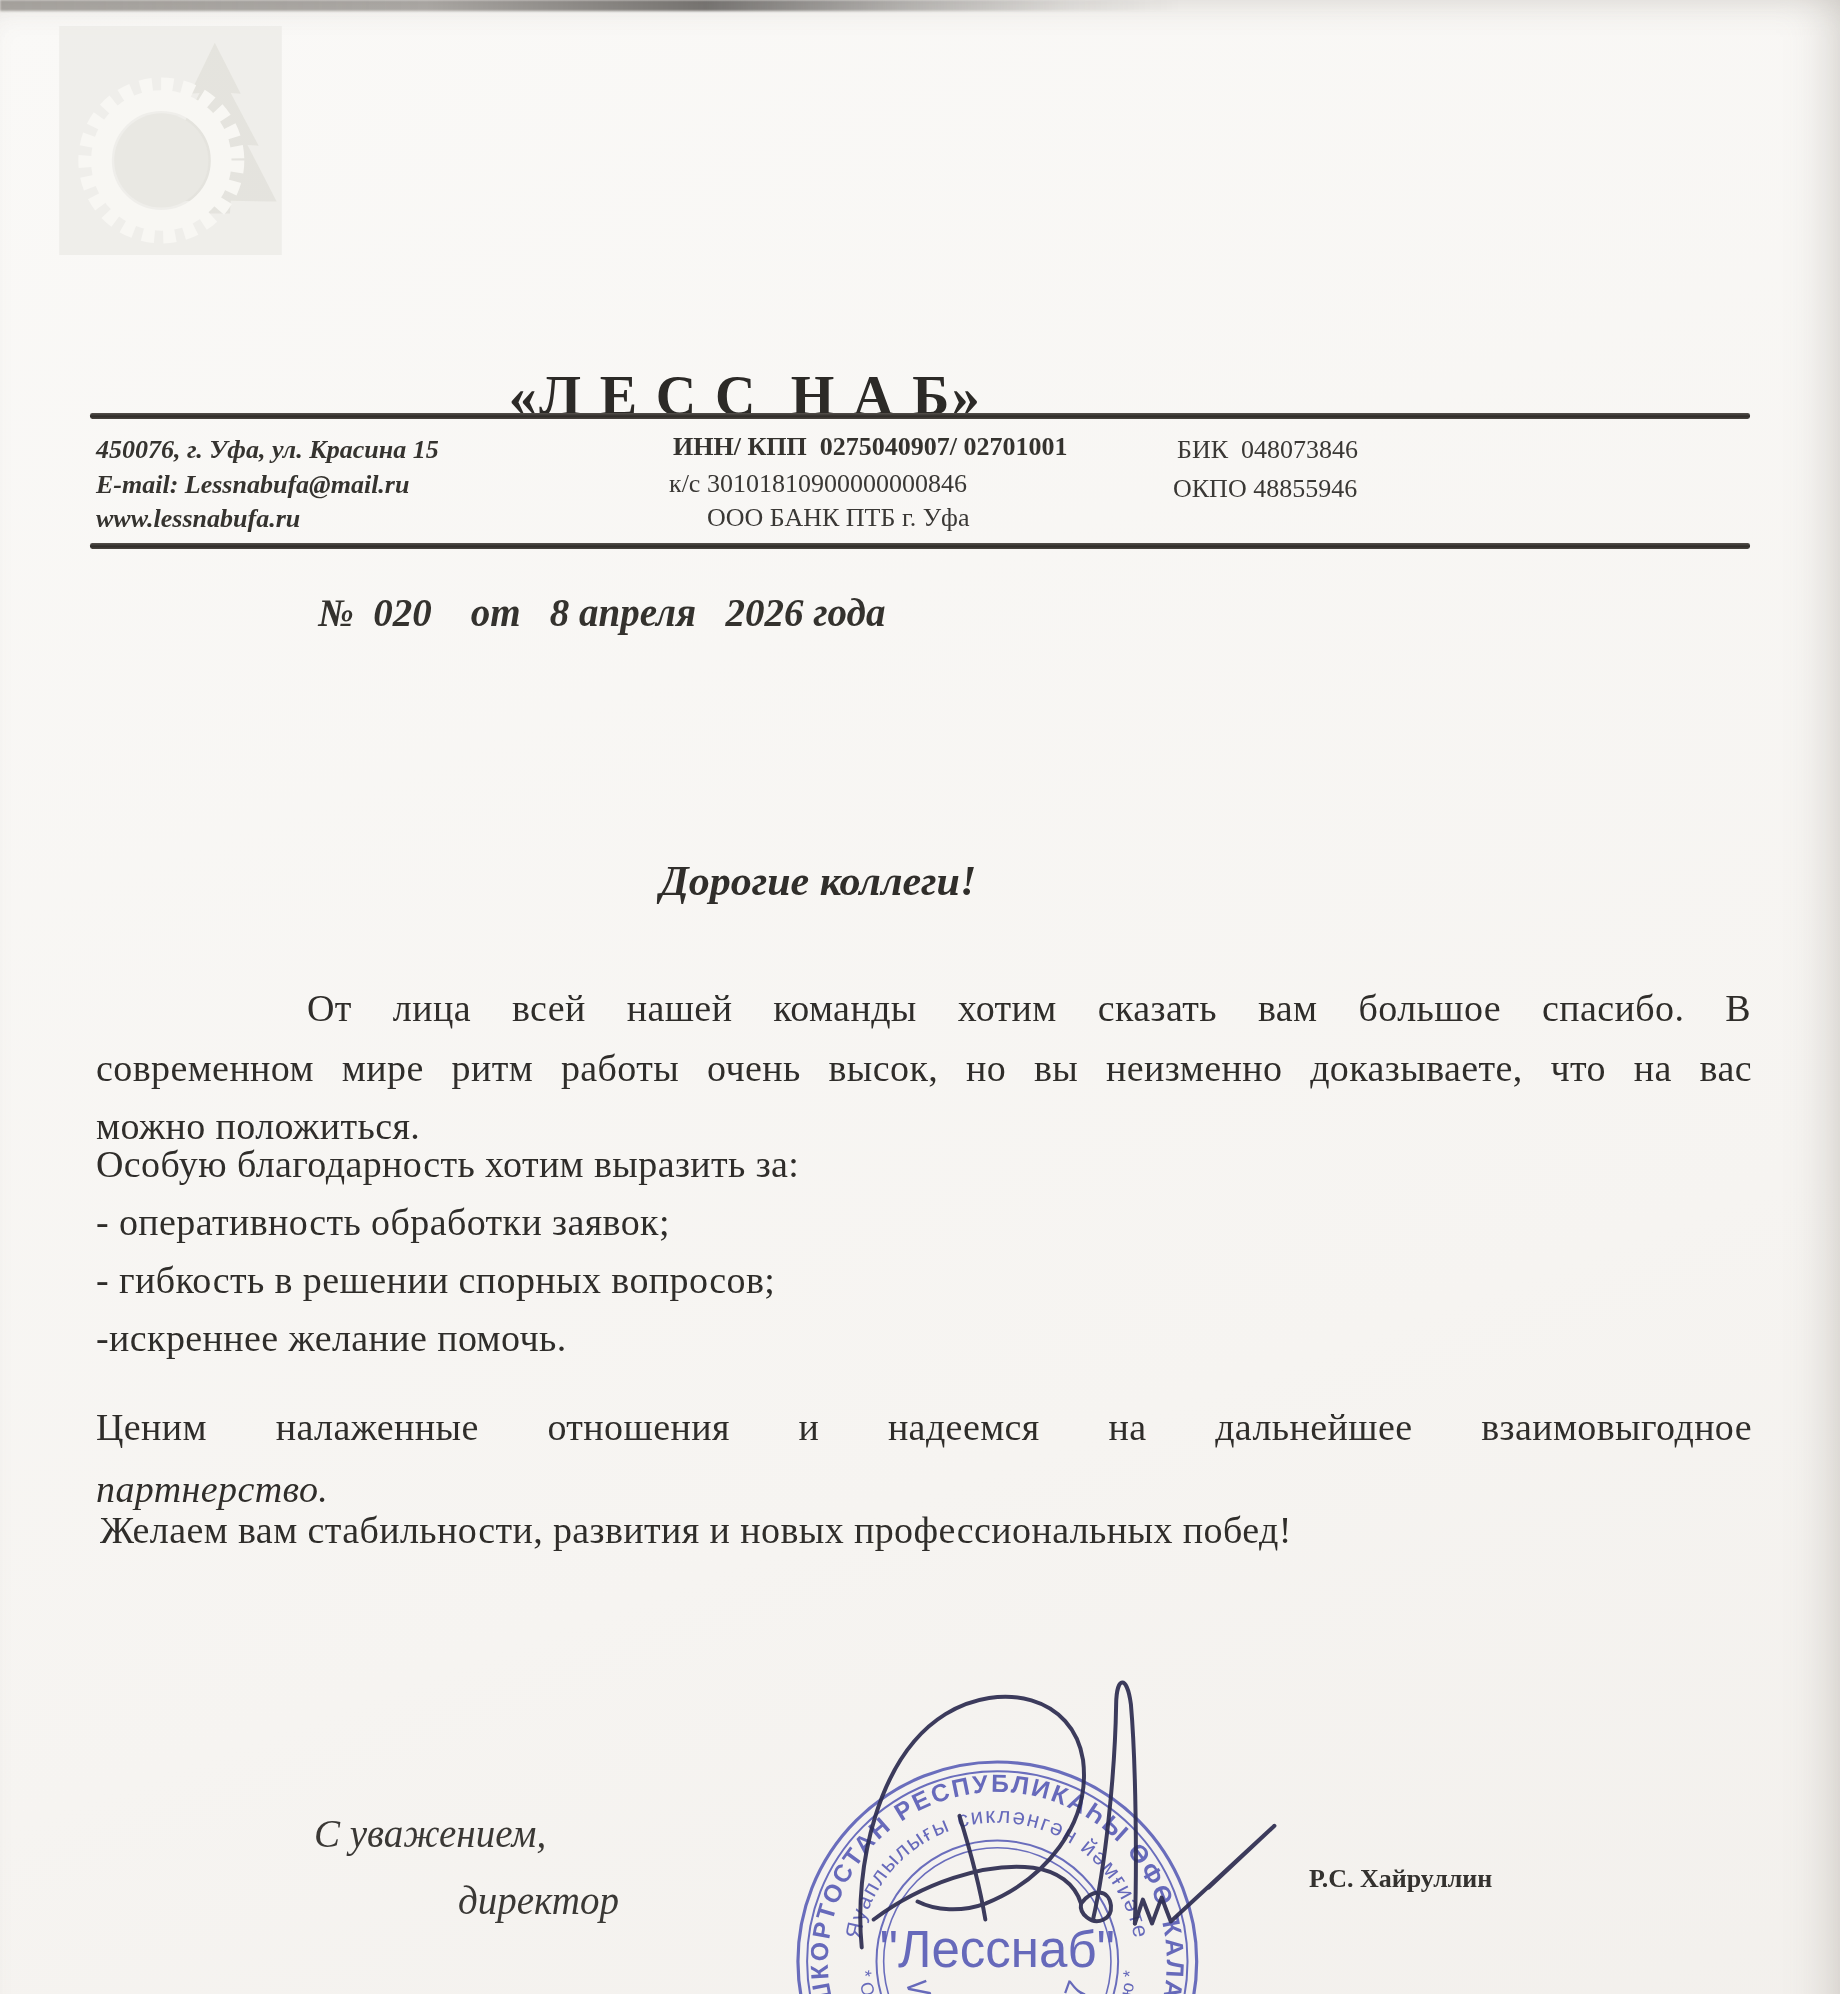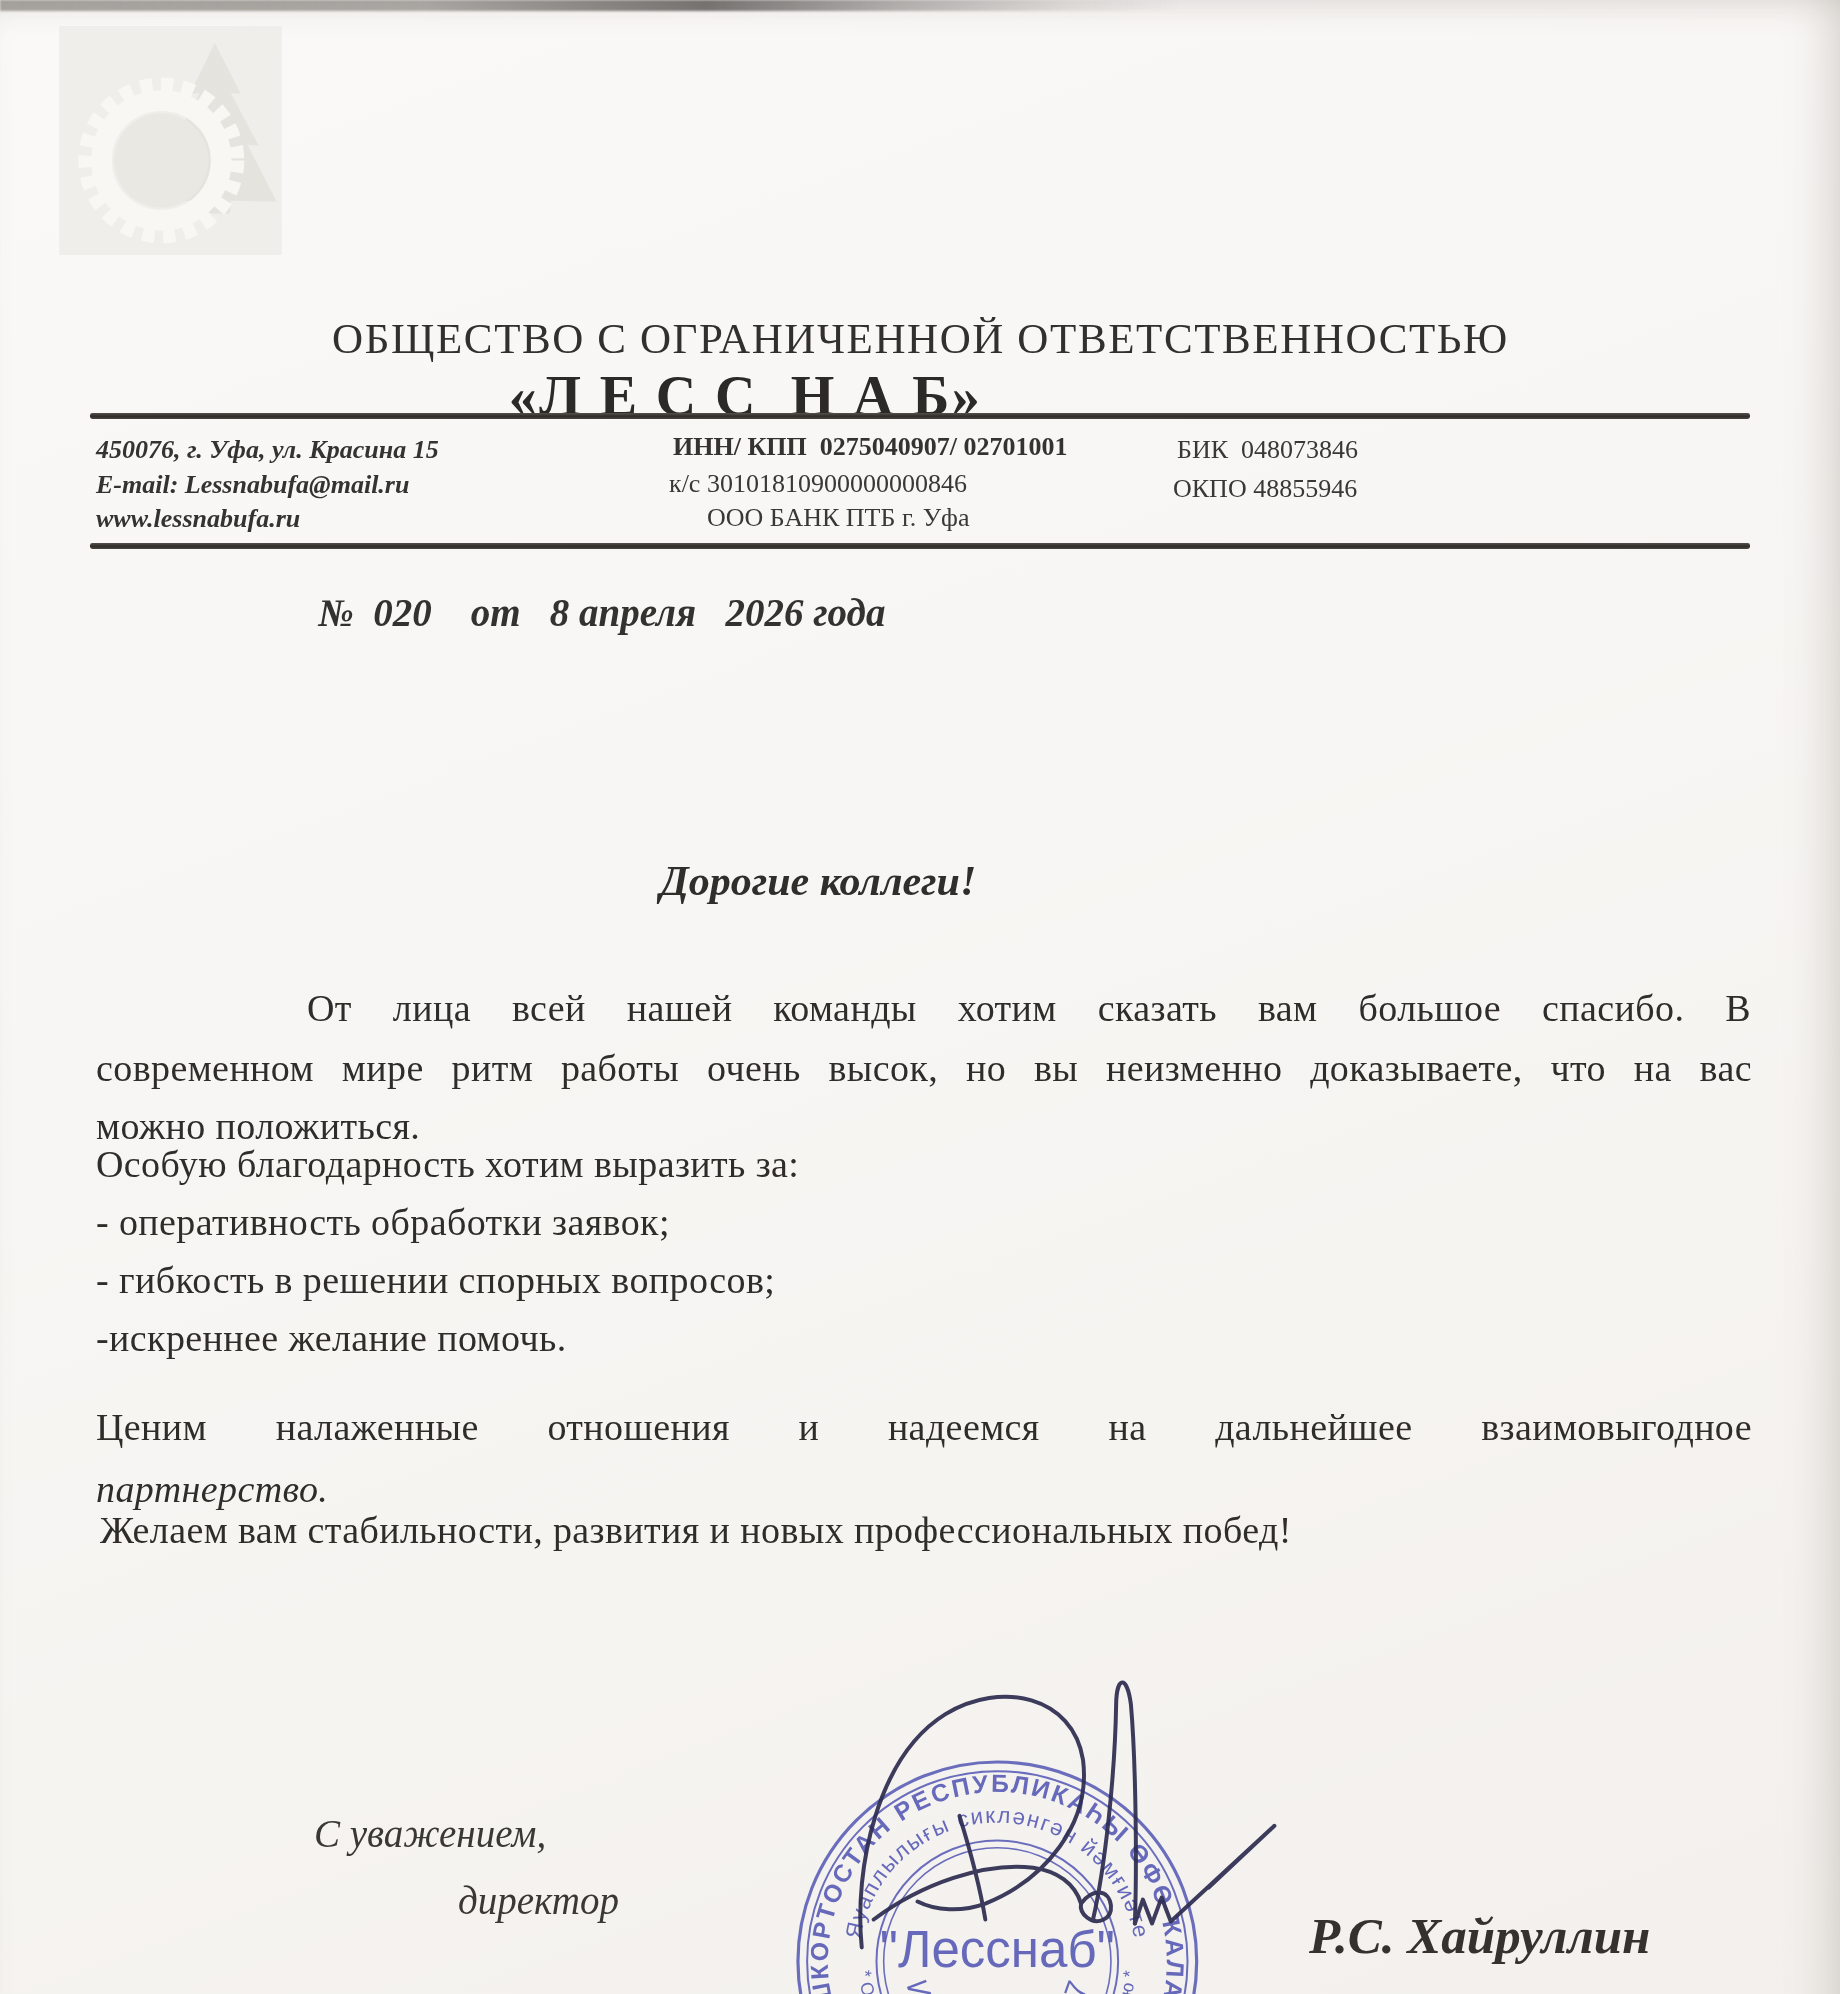--- a/index.html
+++ b/index.html
@@ -33,21 +33,21 @@
   .ref-line{left:318px;top:590px;font-size:39px;font-weight:bold;font-style:italic;color:#34322e;}
   
   .salutation{left:660px;top:857px;font-size:42px;font-weight:bold;font-style:italic;color:#302e2b;}
   
   .bline{left:96px;width:1656px;font-size:38px;letter-spacing:0.4px;color:#2f2d2a;}
   .jl{text-align:justify;text-align-last:justify;}
   .indent{left:96px;padding-left:211px;width:1444px;}
   
   .closing{left:314px;top:1811px;font-size:39px;font-style:italic;color:#3a3835;}
   .position{left:458px;top:1878px;font-size:39px;font-style:italic;color:#3a3835;}
-  .sig-name{left:1309px;top:1864px;font-size:51px;font-weight:bold;font-style:italic;color:#34322f;margin-top:43px;}
+  .sig-name{left:1309px;top:1864px;font-size:26px;font-weight:bold;color:#34322f;}
   
   .stamp-wrap{left:778px;top:1644px;width:638px;height:559px;mix-blend-mode:multiply;}
 </style>
 </head>
 <body>
 
 <div class="page">
 
   <div class="abs top-smudge"></div>
 
@@ -56,21 +56,20 @@
       <rect x="0" y="0" width="558" height="574" fill="#ecebe7"></rect>
 
       <path d="M390 42 L455 170 L430 168 L500 300 L472 298 L545 440 L430 438 L428 470 L368 470 L366 438 L240 440 L310 298 L283 300 L352 168 L328 170 Z" fill="#dcdbd2" opacity="0.85"></path>
 
       <circle cx="256" cy="337" r="118" fill="#e4e3dd"></circle>
       <circle cx="256" cy="337" r="150" fill="none" stroke="#f8f7f3" stroke-width="52"></circle>
       <circle cx="256" cy="337" r="188" fill="none" stroke="#f8f7f3" stroke-width="40" stroke-dasharray="30 22"></circle>
     </svg>
   </div>
 
-  <div class="abs org-type pre">ОБЩЕСТВО С ОГРАНИЧЕННОЙ ОТВЕТСТВЕННОСТЬЮ</div>
   <div class="abs org-name pre">«Л Е С С  Н А Б»</div>
 
   <div class="abs rule rule1"></div>
 
   <div class="abs contact c-left pre" style="left:96px;top:437px;">450076, г. Уфа, ул. Красина 15</div>
   <div class="abs contact c-left pre" style="left:96px;top:472px;">E-mail: Lessnabufa@mail.ru</div>
   <div class="abs contact c-left pre" style="left:96px;top:506px;">www.lessnabufa.ru</div>
 
   <div class="abs contact c-bold pre" style="left:673px;top:434px;">ИНН/ КПП  0275040907/ 02701001</div>
   <div class="abs contact c-reg pre" style="left:669px;top:471px;">к/с 30101810900000000846</div>

